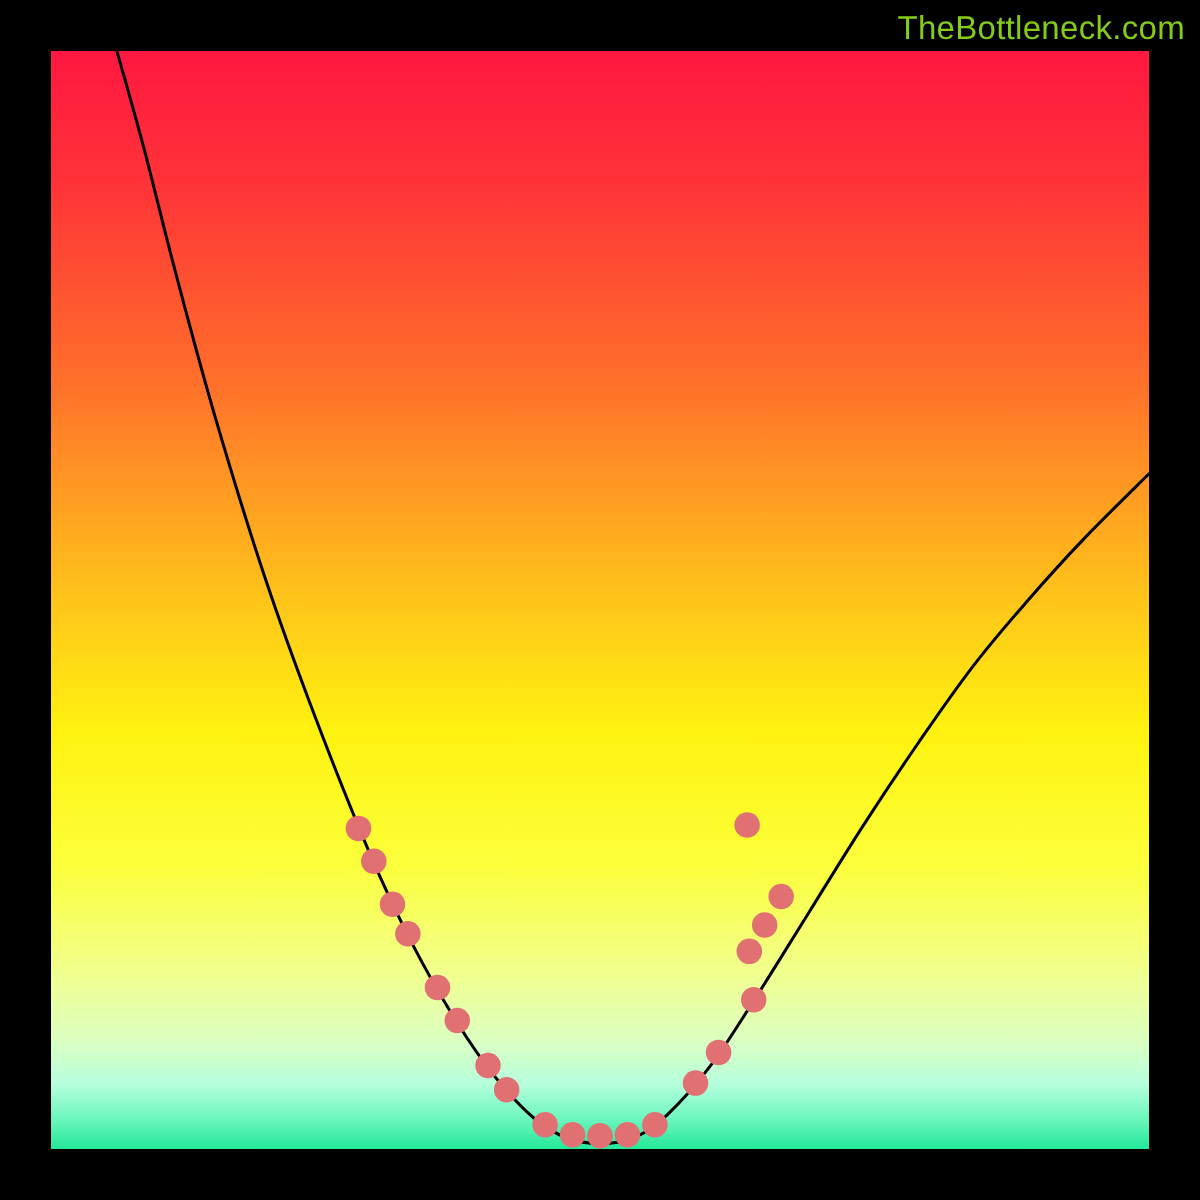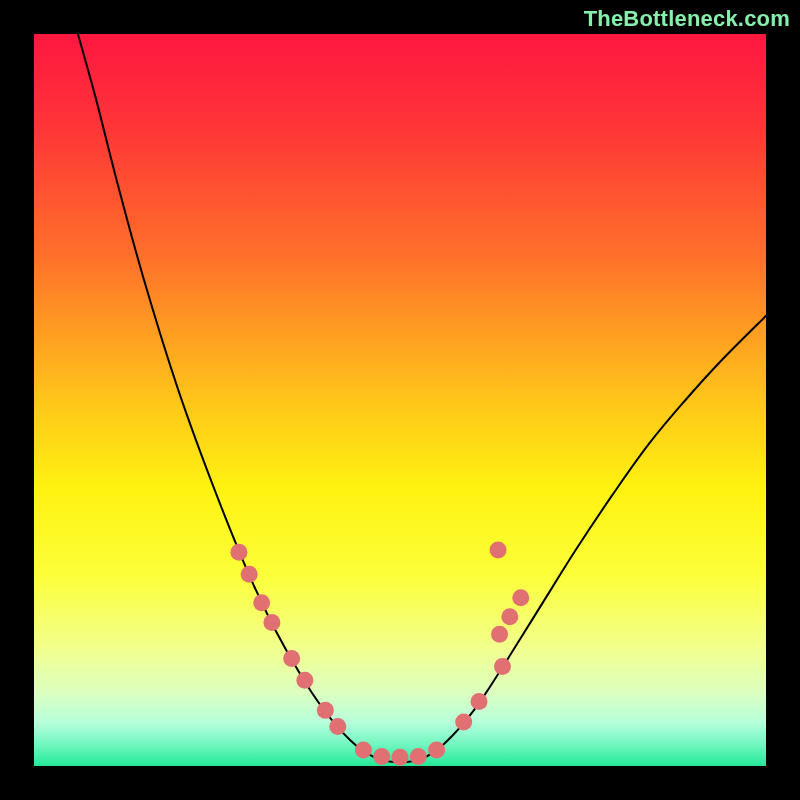--- a/index.html
+++ b/index.html
@@ -23,23 +23,23 @@
     position: absolute;
     left: 34px;
     top: 34px;
     width: 732px;
     height: 732px;
   }
   .watermark {
     position: absolute;
     top: 6px;
     right: 10px;
-    color: #86efac;
+    color: #84cc16;
     font-size: 22px;
-    font-weight: 700;
+    font-weight: 400;
     letter-spacing: 0.2px;
   }
 </style>
 </head>
 <body>
 
 <div class="frame">
   <div class="watermark">TheBottleneck.com</div>
   <div class="plot">
     <svg id="chart-svg" width="732" height="732" viewBox="0 0 732 732" preserveAspectRatio="none">

